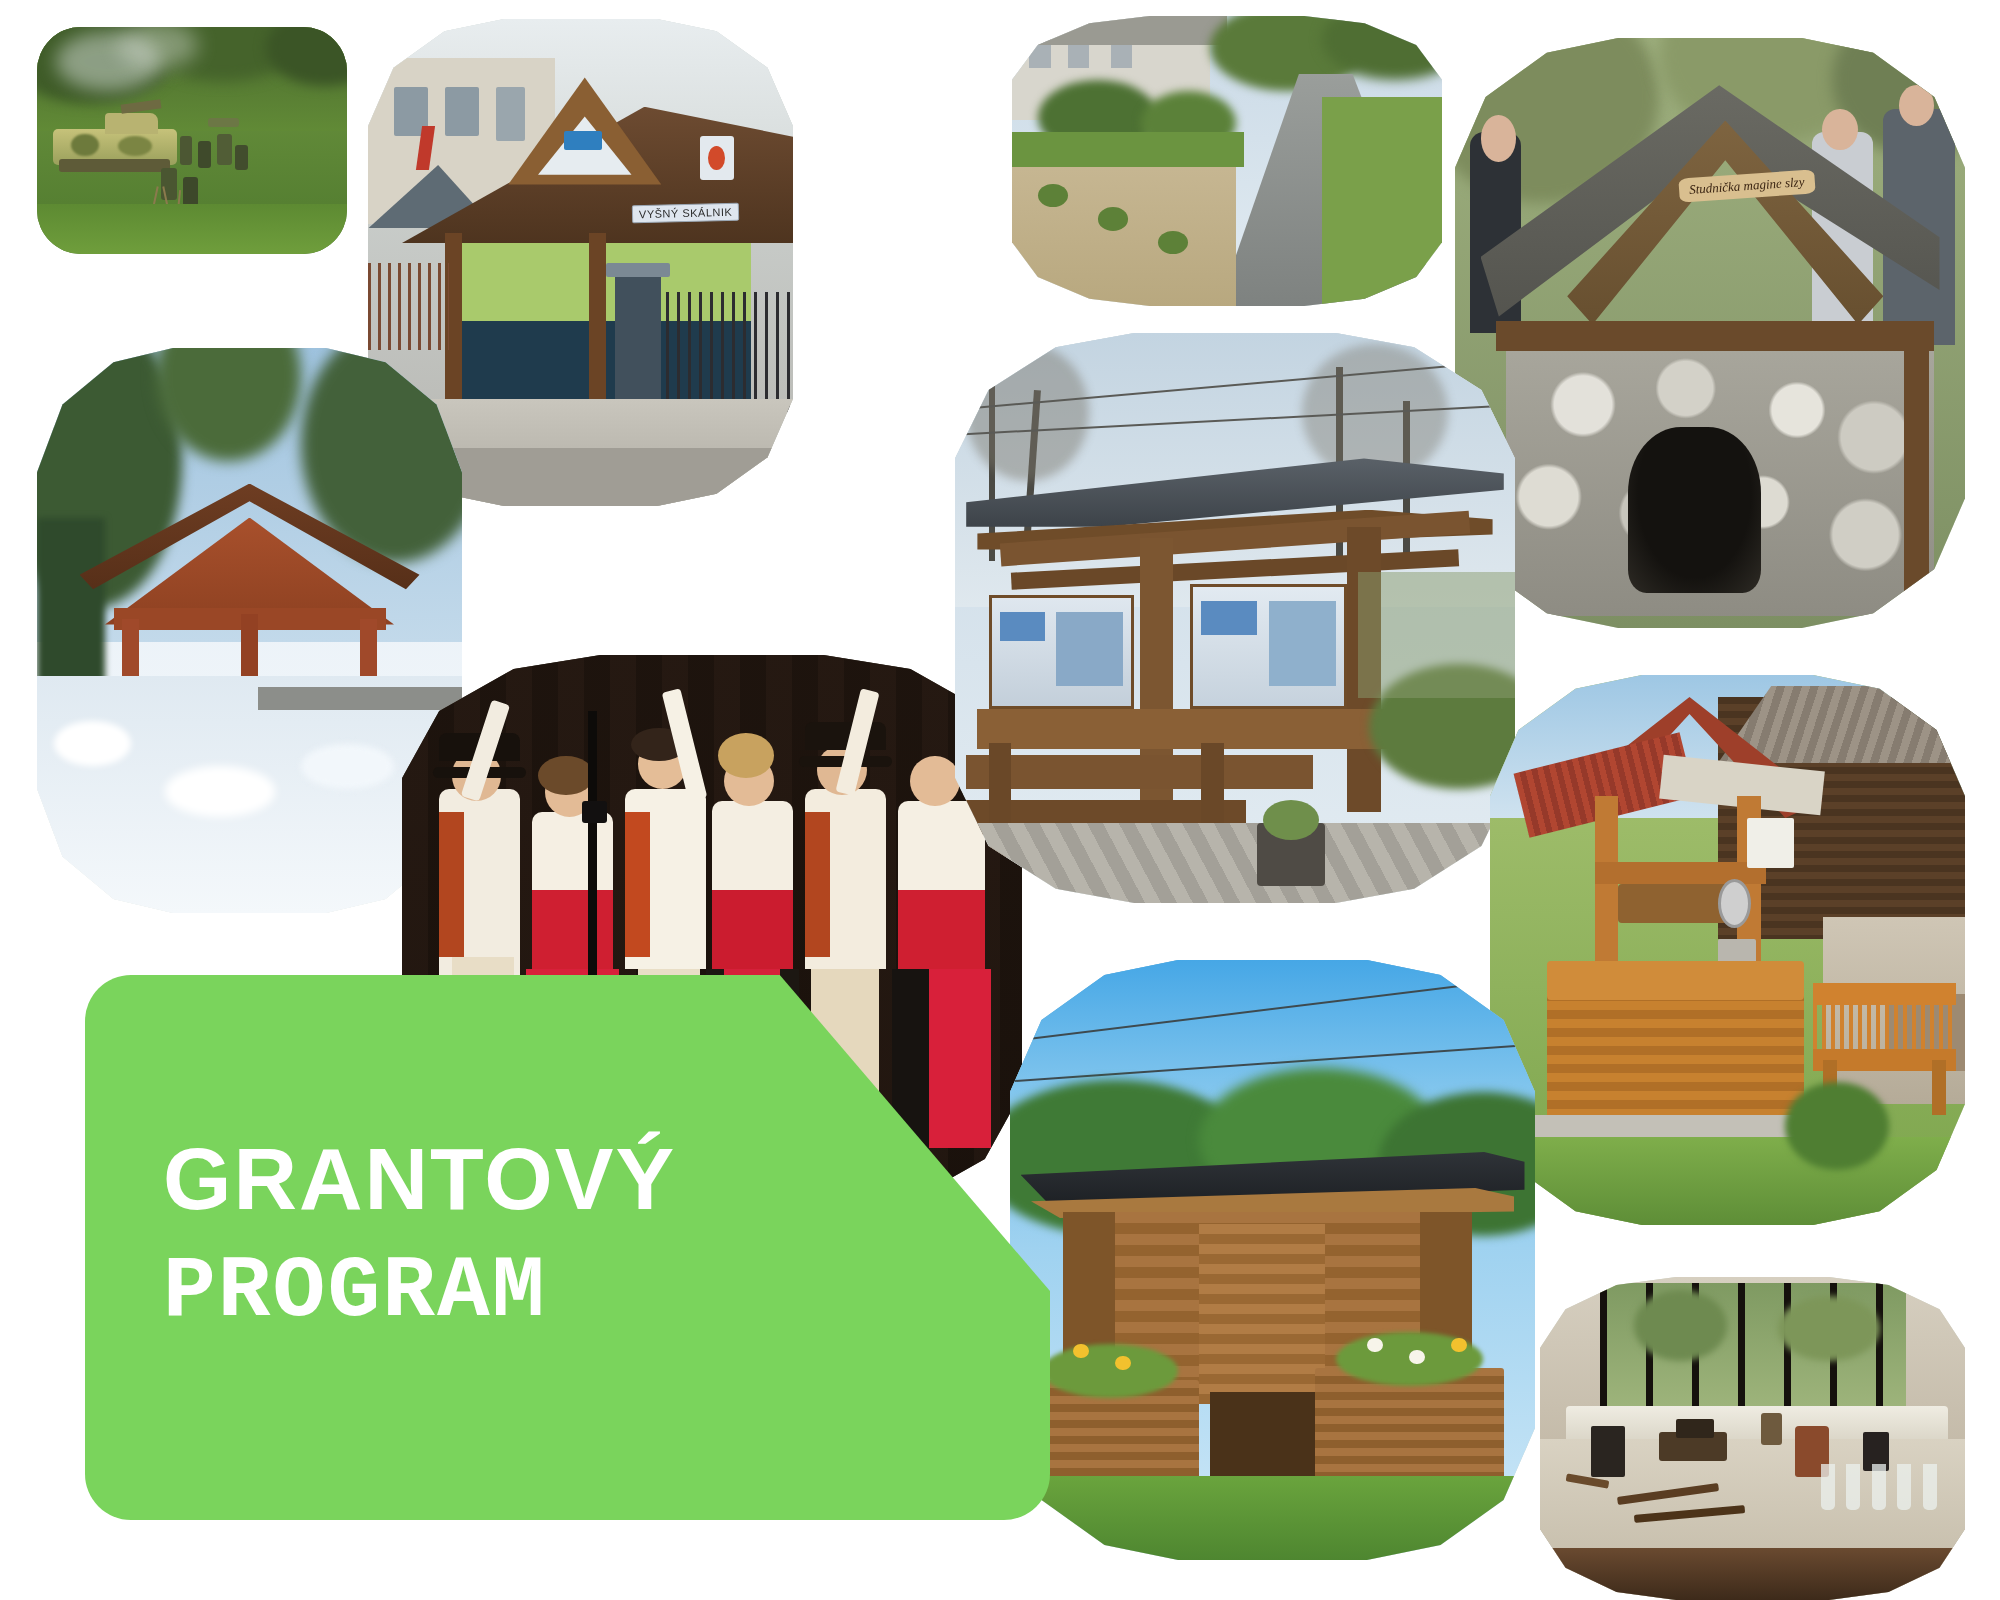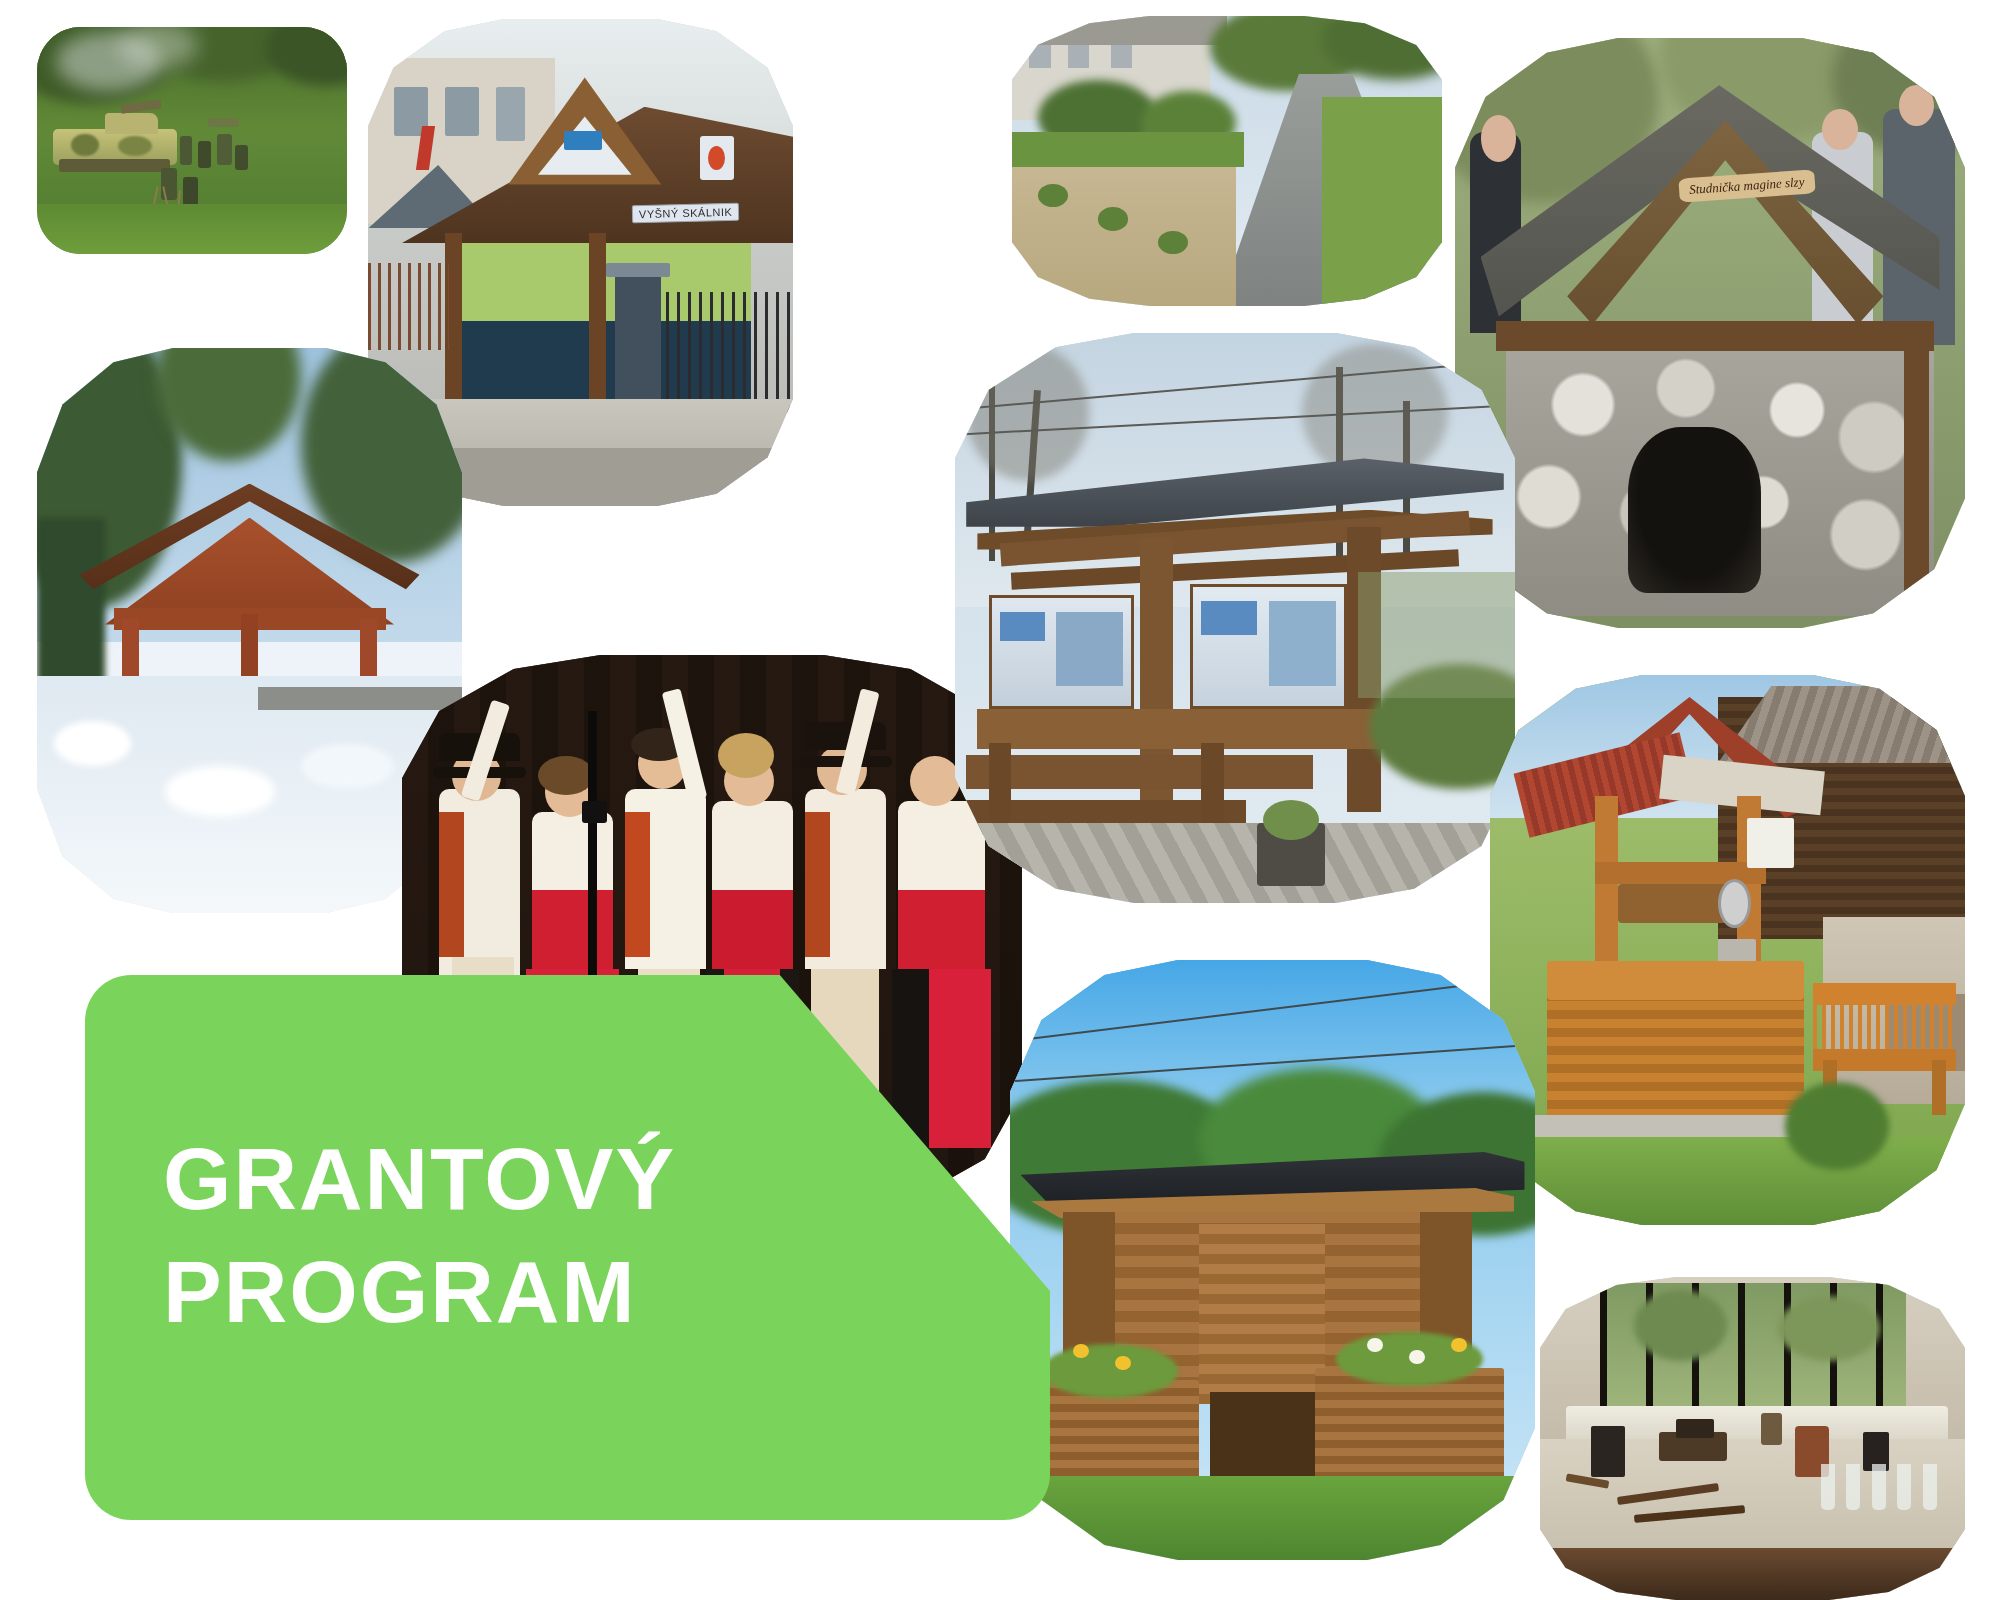--- a/index.html
+++ b/index.html
@@ -62,21 +62,21 @@
   #headline{
     position:absolute;
     left:78px; top:148px;
     width:640px;
     color:#ffffff;
     font-weight:bold;
     font-size:88px;
     line-height:1.28;
     letter-spacing:2px;
   }
-  #headline .l2{ display:block; }
+  #headline .l2{ display:block;font-family:Liberation Mono, monospace; }
 
   
   .lbl{
     position:absolute;
     font-size:11px; letter-spacing:.5px;
     color:#2b2b2b; background:#dfe6ef;
     padding:2px 6px; border-radius:2px;
     border:1px solid #9aa6b3;
     white-space:nowrap;
     transform:rotate(-1.5deg);

